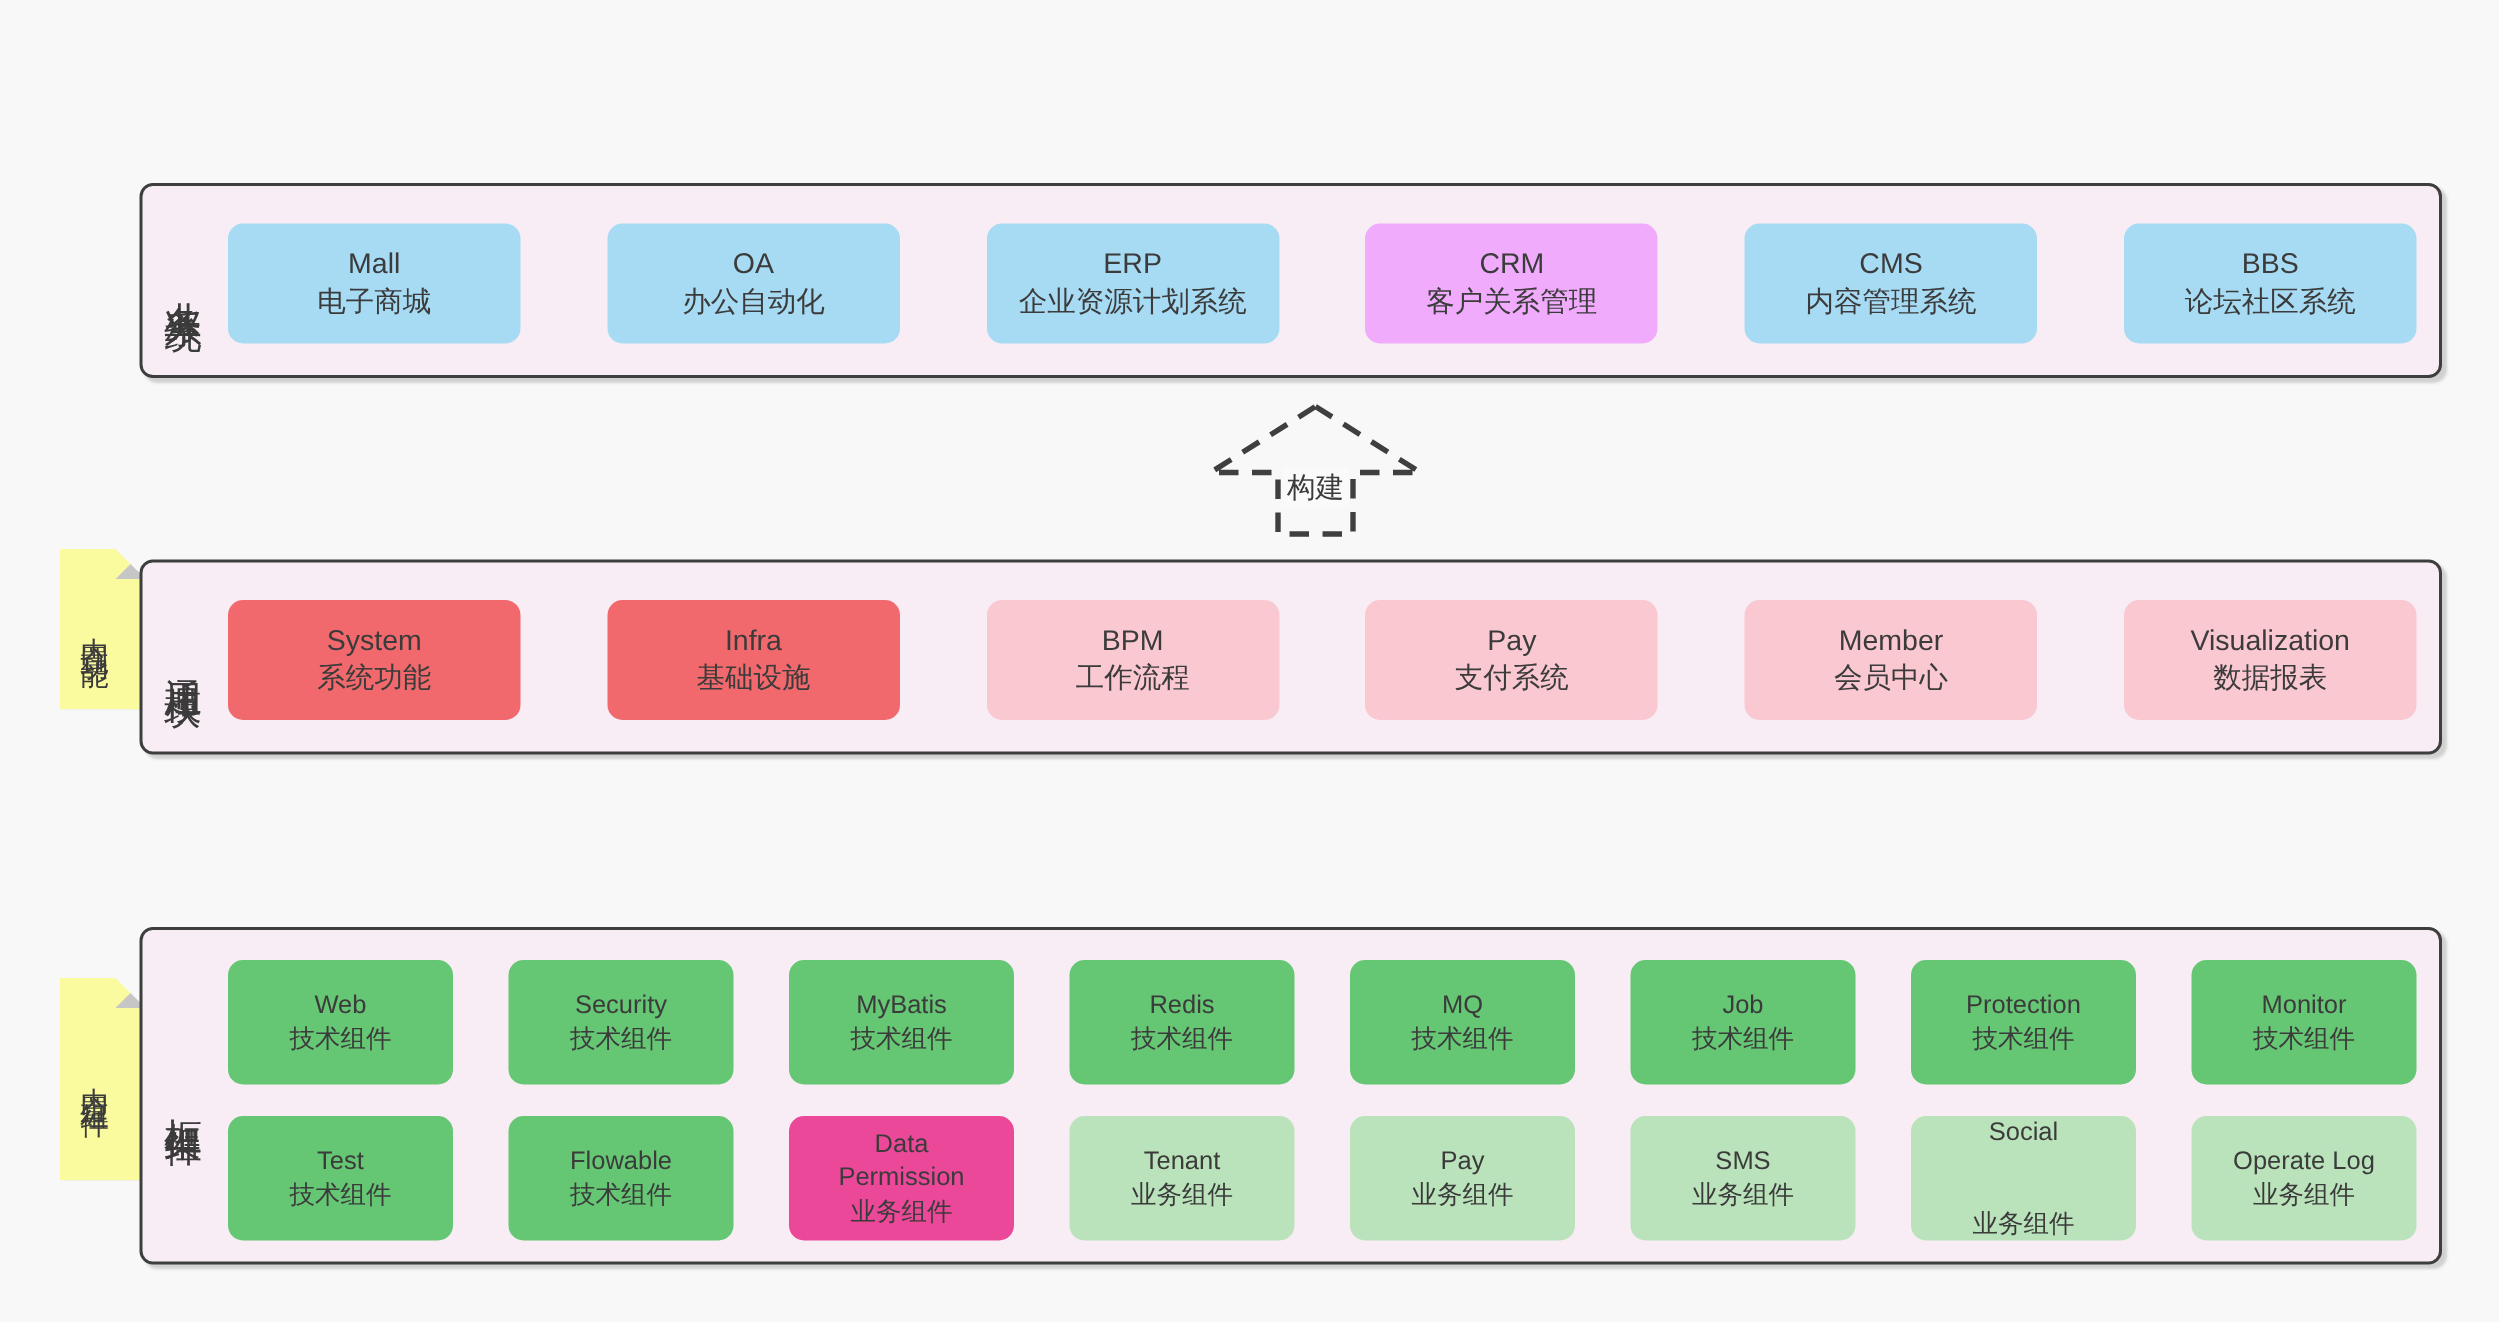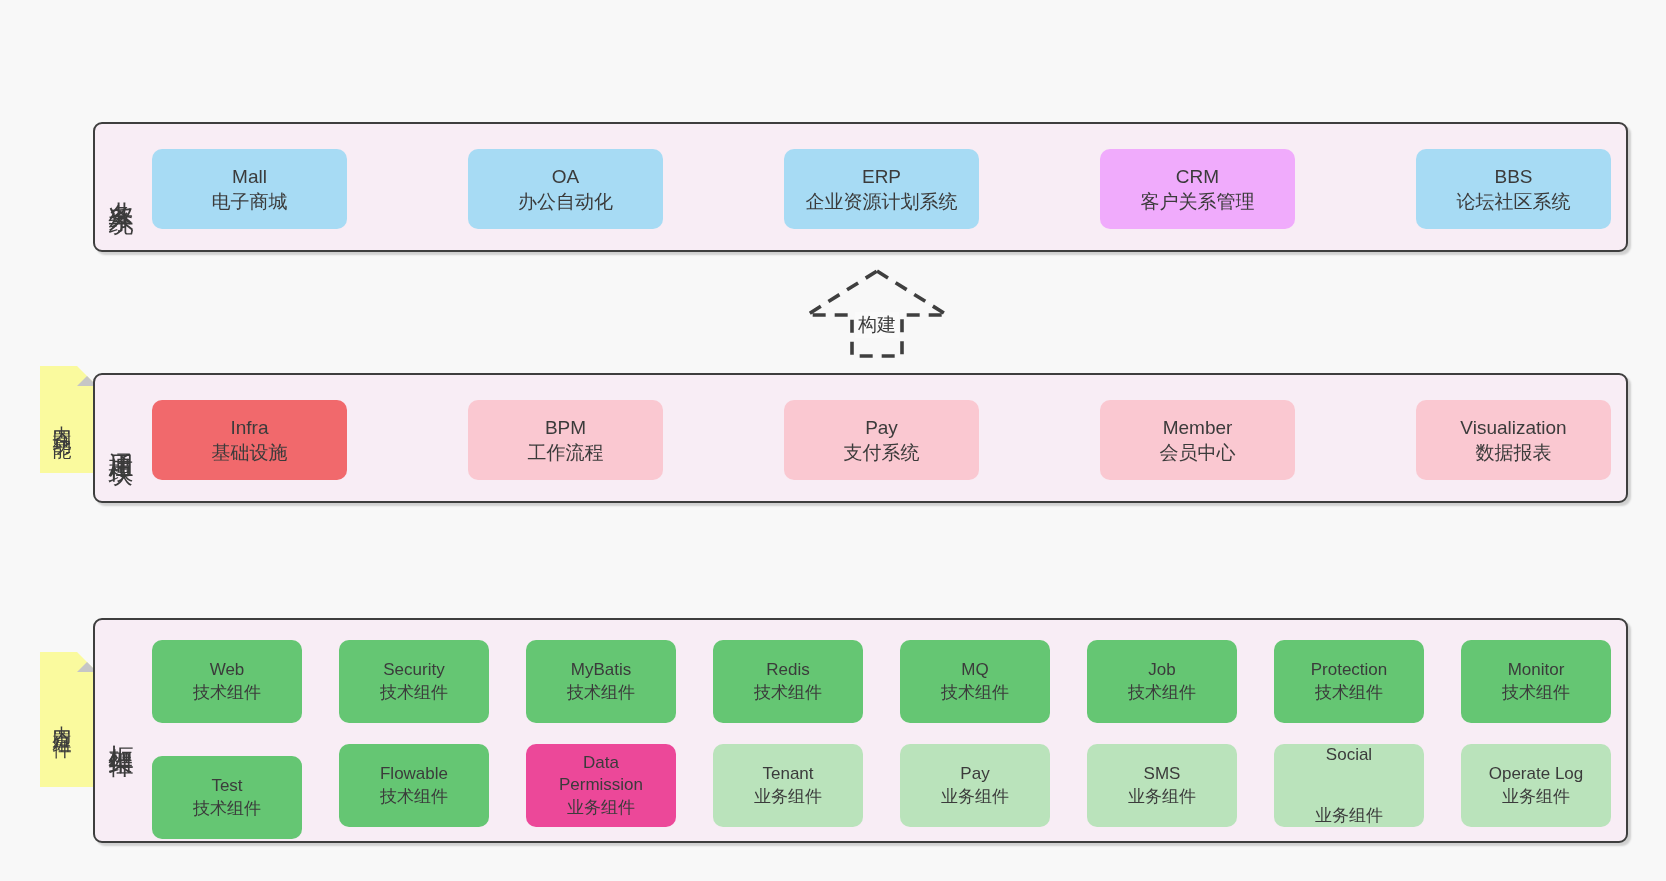--- a/index.html
+++ b/index.html
@@ -129,37 +129,45 @@
         </div>
         <div class="box" style="background: rgb(167, 219, 244);">
           <div class="box-title">ERP</div>
           <div class="box-subtitle">企业资源计划系统</div>
         </div>
         <div class="box" style="background: #f0abfc;">
           <div class="box-title">CRM</div>
           <div class="box-subtitle">客户关系管理</div>
         </div>
         <div class="box" style="background: rgb(167, 219, 244);">
+          <div class="box-title">CMS</div>
+          <div class="box-subtitle">内容管理系统</div>
+        </div>
+        <div class="box" style="background: rgb(167, 219, 244);">
           <div class="box-title">BBS</div>
           <div class="box-subtitle">论坛社区系统</div>
         </div>
       </div>
   </section>
 
   <div class="arrow" style="left:803px;top:268px">
     <svg viewBox="0 0 148 92">
       <polygon points="74,3 144,47 99,47 99,88 49,88 49,47 4,47"></polygon>
     </svg>
     <span class="arrow-label">构建</span>
   </div>
 
   <section class="band band-wide" style="left:93px;top:373px;width:1535px;height:130px">
     <div class="band-label">通用模块</div>
     <div class="row" style="top:25px">
         <div class="box" style="background: rgb(241, 105, 108);">
+          <div class="box-title">System</div>
+          <div class="box-subtitle">系统功能</div>
+        </div>
+        <div class="box" style="background: rgb(241, 105, 108);">
           <div class="box-title">Infra</div>
           <div class="box-subtitle">基础设施</div>
         </div>
         <div class="box" style="background: rgb(250, 200, 209);">
           <div class="box-title">BPM</div>
           <div class="box-subtitle">工作流程</div>
         </div>
         <div class="box" style="background: rgb(250, 200, 209);">
           <div class="box-title">Pay</div>
           <div class="box-subtitle">支付系统</div>
@@ -206,21 +214,21 @@
         <div class="box" style="background: rgb(101, 198, 115);">
           <div class="box-title">Protection</div>
           <div class="box-subtitle">技术组件</div>
         </div>
         <div class="box" style="background: rgb(101, 198, 115);">
           <div class="box-title">Monitor</div>
           <div class="box-subtitle">技术组件</div>
         </div>
       </div>
     <div class="row" style="top:124px">
-        <div class="box" style="background: rgb(101, 198, 115); margin-top: 12px;">
+        <div class="box" style="background: rgb(101, 198, 115);">
           <div class="box-title">Test</div>
           <div class="box-subtitle">技术组件</div>
         </div>
         <div class="box" style="background: rgb(101, 198, 115);">
           <div class="box-title">Flowable</div>
           <div class="box-subtitle">技术组件</div>
         </div>
         <div class="box" style="background: #ec4899;">
           <div class="box-title">Data Permission</div>
           <div class="box-subtitle">业务组件</div>

